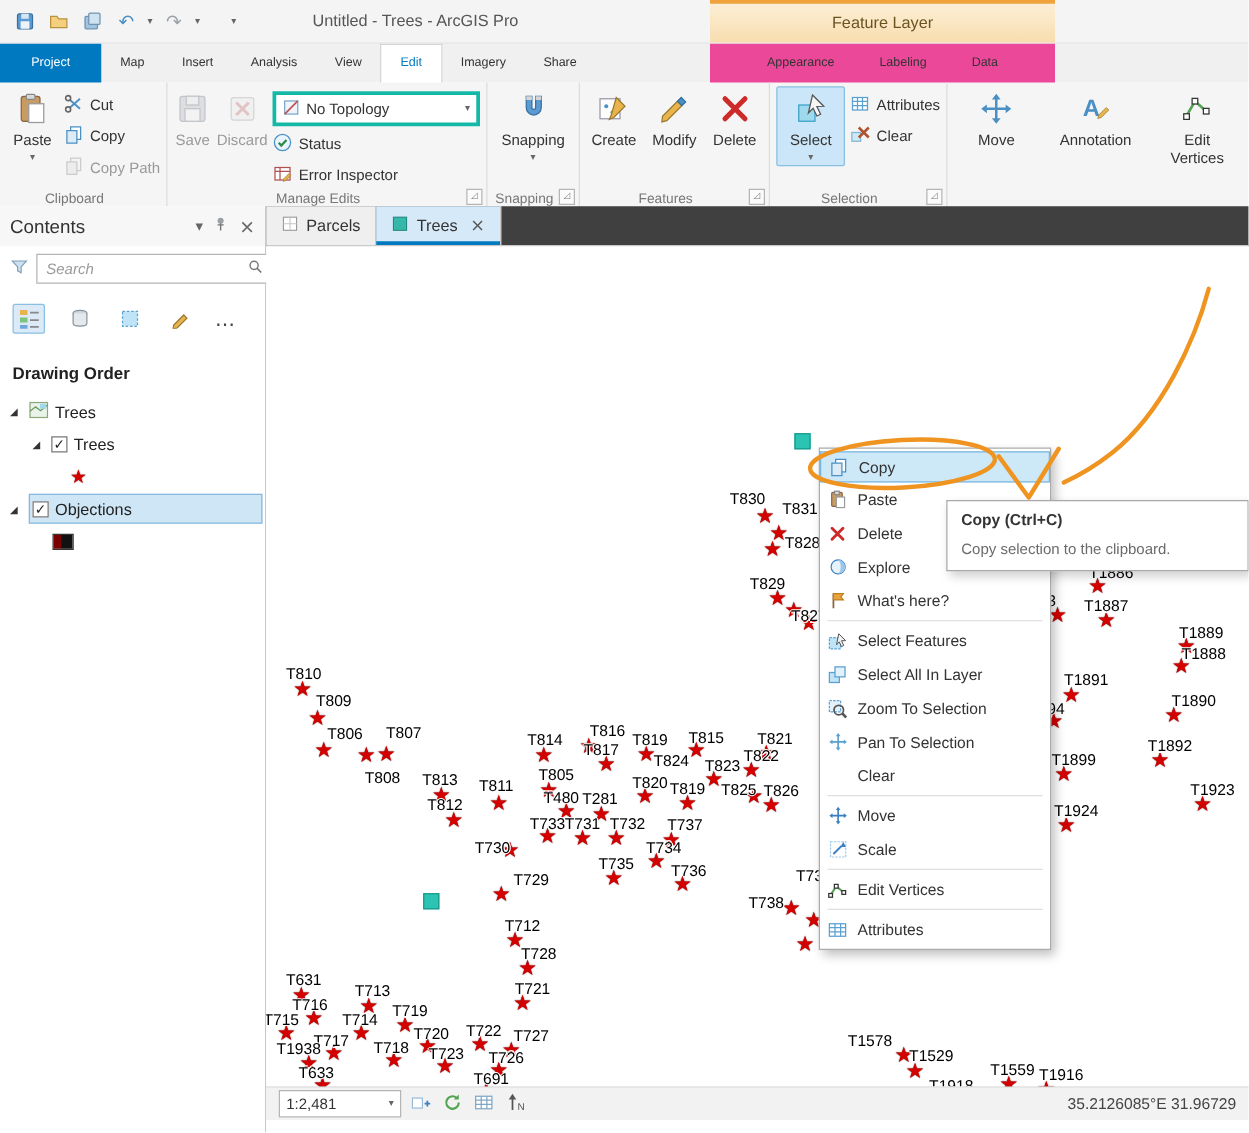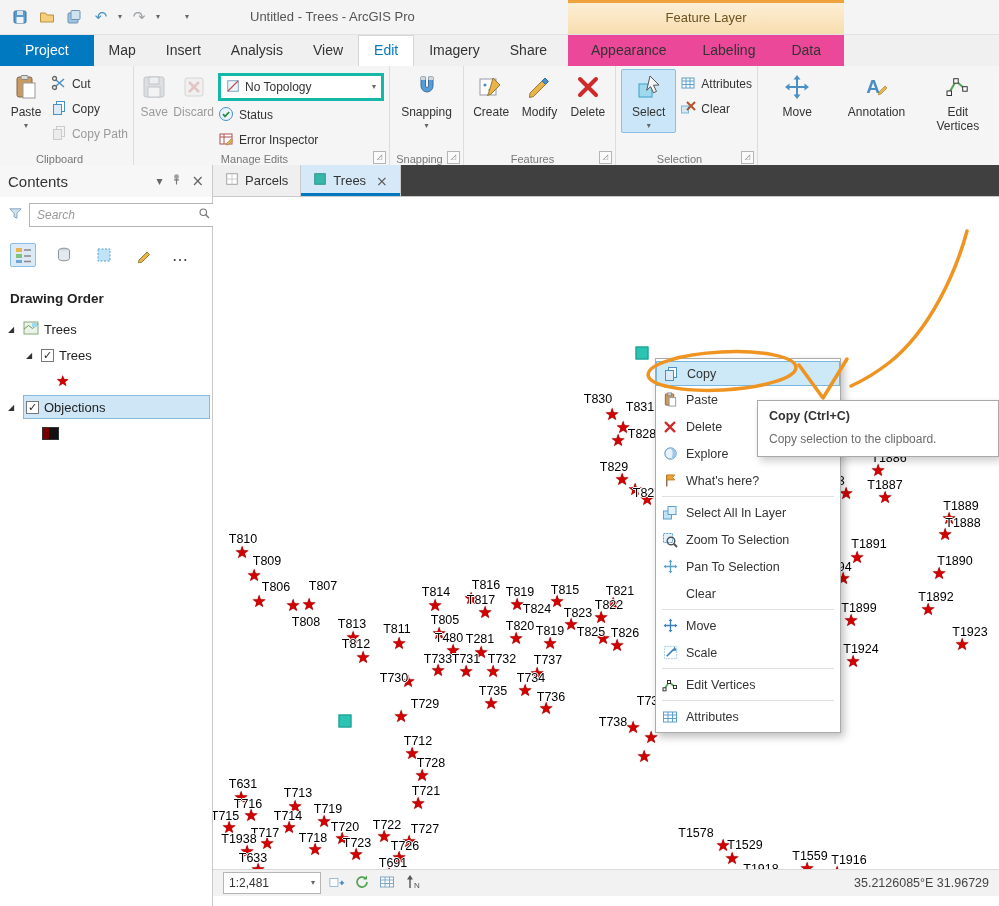--- a/index.html
+++ b/index.html
@@ -13,21 +13,21 @@
   .qat .btn{display:flex;align-items:center;justify-content:center;width:20px;height:20px}
   .undo{color:#4a90c4;font-size:15px;line-height:1}
   .redo{color:#9aa0a6;font-size:15px;line-height:1}
   .caret{font-size:8px;color:#666;line-height:1}
   .app-title{position:absolute;left:250px;width:260px;top:0;height:34px;line-height:34px;text-align:left;color:#555;font-size:13px;white-space:nowrap}
   .ctx-header{position:absolute;left:568px;top:0;width:276px;height:34px;background:linear-gradient(#fcefd6,#f8ddae);
               border-top:3px solid #f0a23c;box-sizing:border-box;text-align:center;line-height:30px;color:#6b5322;font-size:13px}
 
   
   .tabrow{position:relative;height:31px;background:#f0f0f0;display:flex}
-  .tab{padding:0 15px;line-height:31px;font-size:14px;color:#333;cursor:pointer;white-space:nowrap}
+  .tab{padding:0 15px;line-height:31px;font-size:10px;color:#333;cursor:pointer;white-space:nowrap}
   .tab.project{background:#0079c1;color:#fff;padding:0 25px}
   .tab.active{background:#fff;color:#0079c1;border:1px solid #d5d5d5;border-bottom:none;line-height:29px}
   .ctx-tabs{position:absolute;left:568px;top:0;width:276px;height:31px;background:#ec4899;display:flex;justify-content:center;gap:6px}
 
   
   .ribbon{height:100px;background:#f5f5f5;border-bottom:1px solid #d5d5d5;display:flex}
   .rgroup{position:relative;border-right:1px solid #dddddd;padding:3px 5px 18px 5px;box-sizing:border-box;display:flex;align-items:flex-start;gap:4px}
   .rgroup-label{position:absolute;bottom:1px;left:0;right:14px;text-align:center;font-size:11px;color:#777;white-space:nowrap}
   .launcher{position:absolute;bottom:2px;right:3px;width:11px;height:11px;border:1px solid #b5b5b5;color:#777;
             font-size:7px;line-height:9px;text-align:center;background:#fbfbfb}
@@ -679,20 +679,29 @@
             <path d="M4 2 v12.5" stroke="#8a6543" stroke-width="1.5"></path>
             <path d="M4 2 h8.5 l-2.2 2.7 2.2 2.7 H4 z" fill="#e8a33d" stroke="#c07f1f"></path>
           </svg>
         </span>
       <span>What's here?</span>
     </div>
     <div class="msep"></div>
     <div class="mi">
       <span class="mi-ic">
           <svg width="16" height="16" viewBox="0 0 16 16">
+            <rect x="1.5" y="5" width="9" height="9" fill="#bfe3f7" stroke="#5aa0d0" stroke-dasharray="2 1"></rect>
+            <path d="M9 2 l5.5 5.5 -3.3 .1 1.8 3.8 -1.8 .9 -1.8 -3.8 -2.2 2.3 z" fill="#f2f2f2" stroke="#555" stroke-width=".8"></path>
+          </svg>
+        </span>
+      <span>Select Features</span>
+    </div>
+    <div class="mi">
+      <span class="mi-ic">
+          <svg width="16" height="16" viewBox="0 0 16 16">
             <rect x="1.5" y="6" width="8" height="8" fill="#bfe3f7" stroke="#5aa0d0"></rect>
             <rect x="6" y="1.5" width="8" height="8" fill="#e2f1fb" stroke="#5aa0d0"></rect>
           </svg>
         </span>
       <span>Select All In Layer</span>
     </div>
     <div class="mi">
       <span class="mi-ic">
           <svg width="16" height="16" viewBox="0 0 16 16">
             <rect x="1.5" y="1.5" width="9" height="9" fill="#e2f1fb" stroke="#5aa0d0" stroke-dasharray="2 1"></rect>

